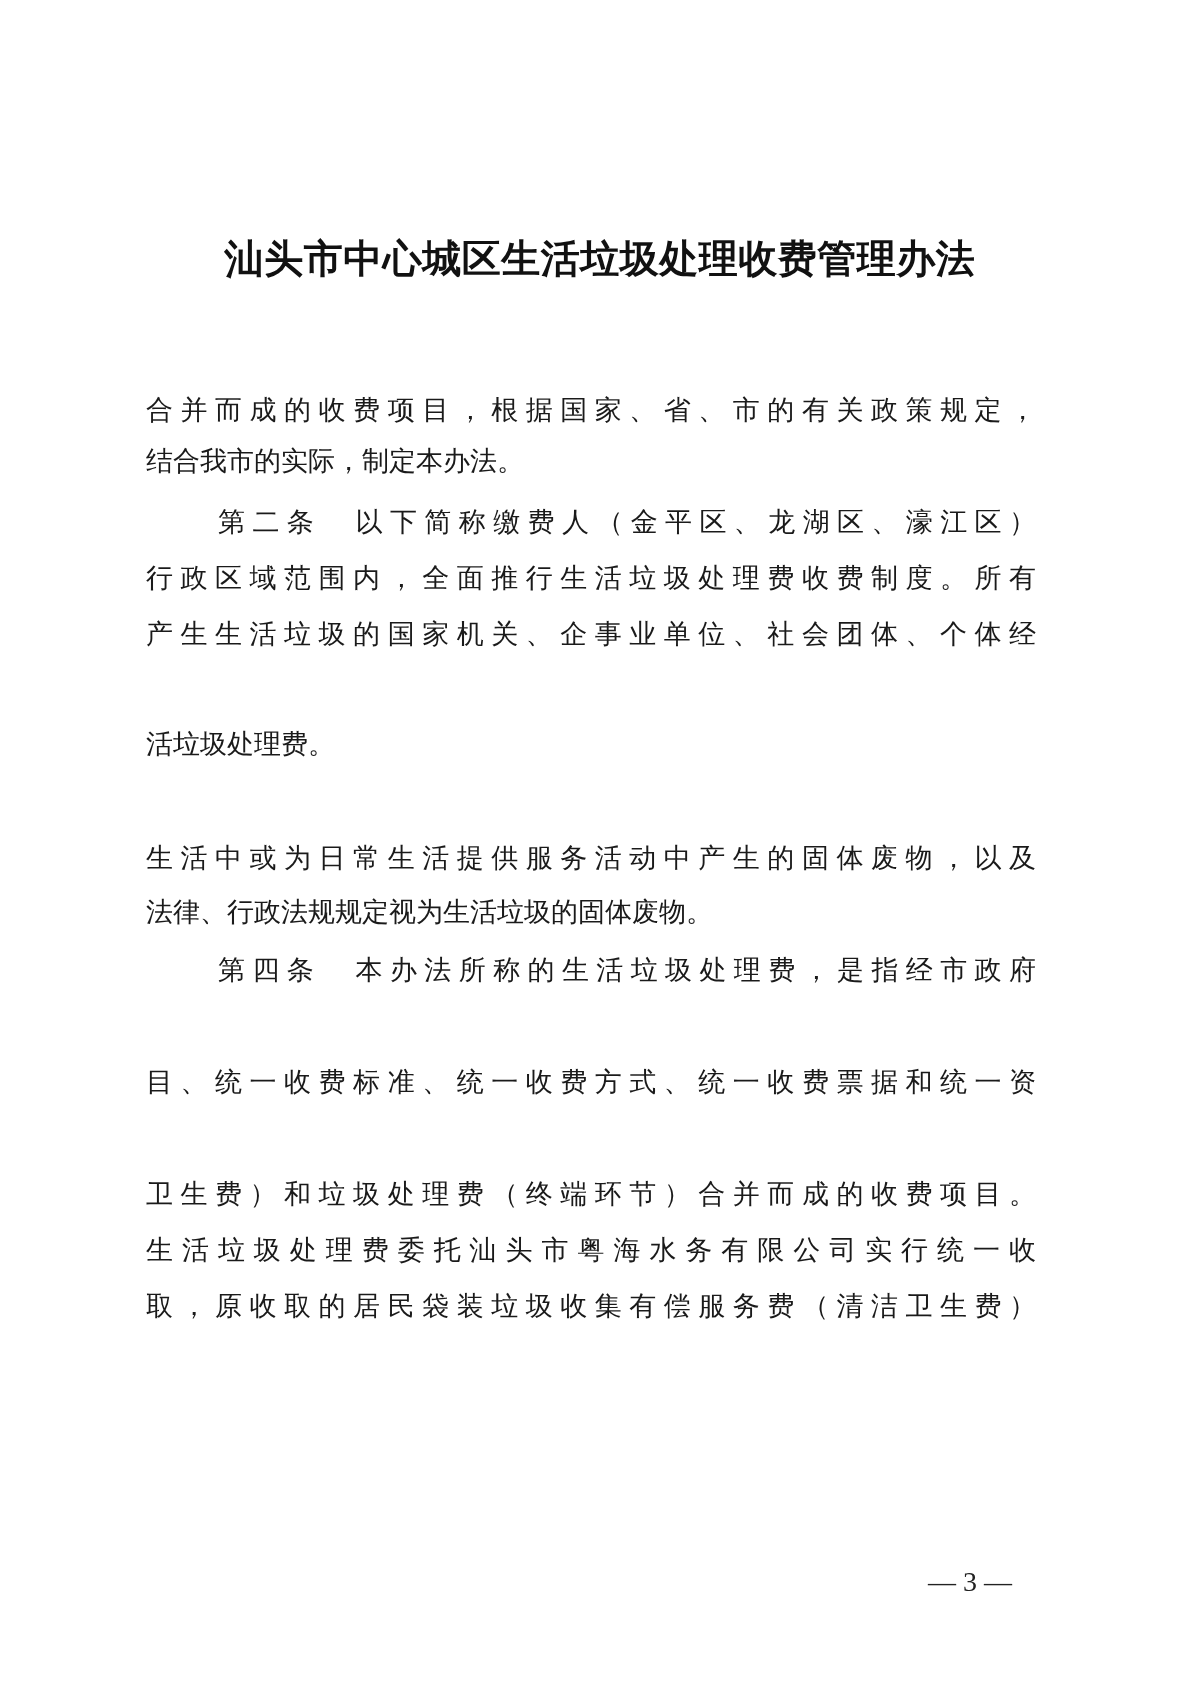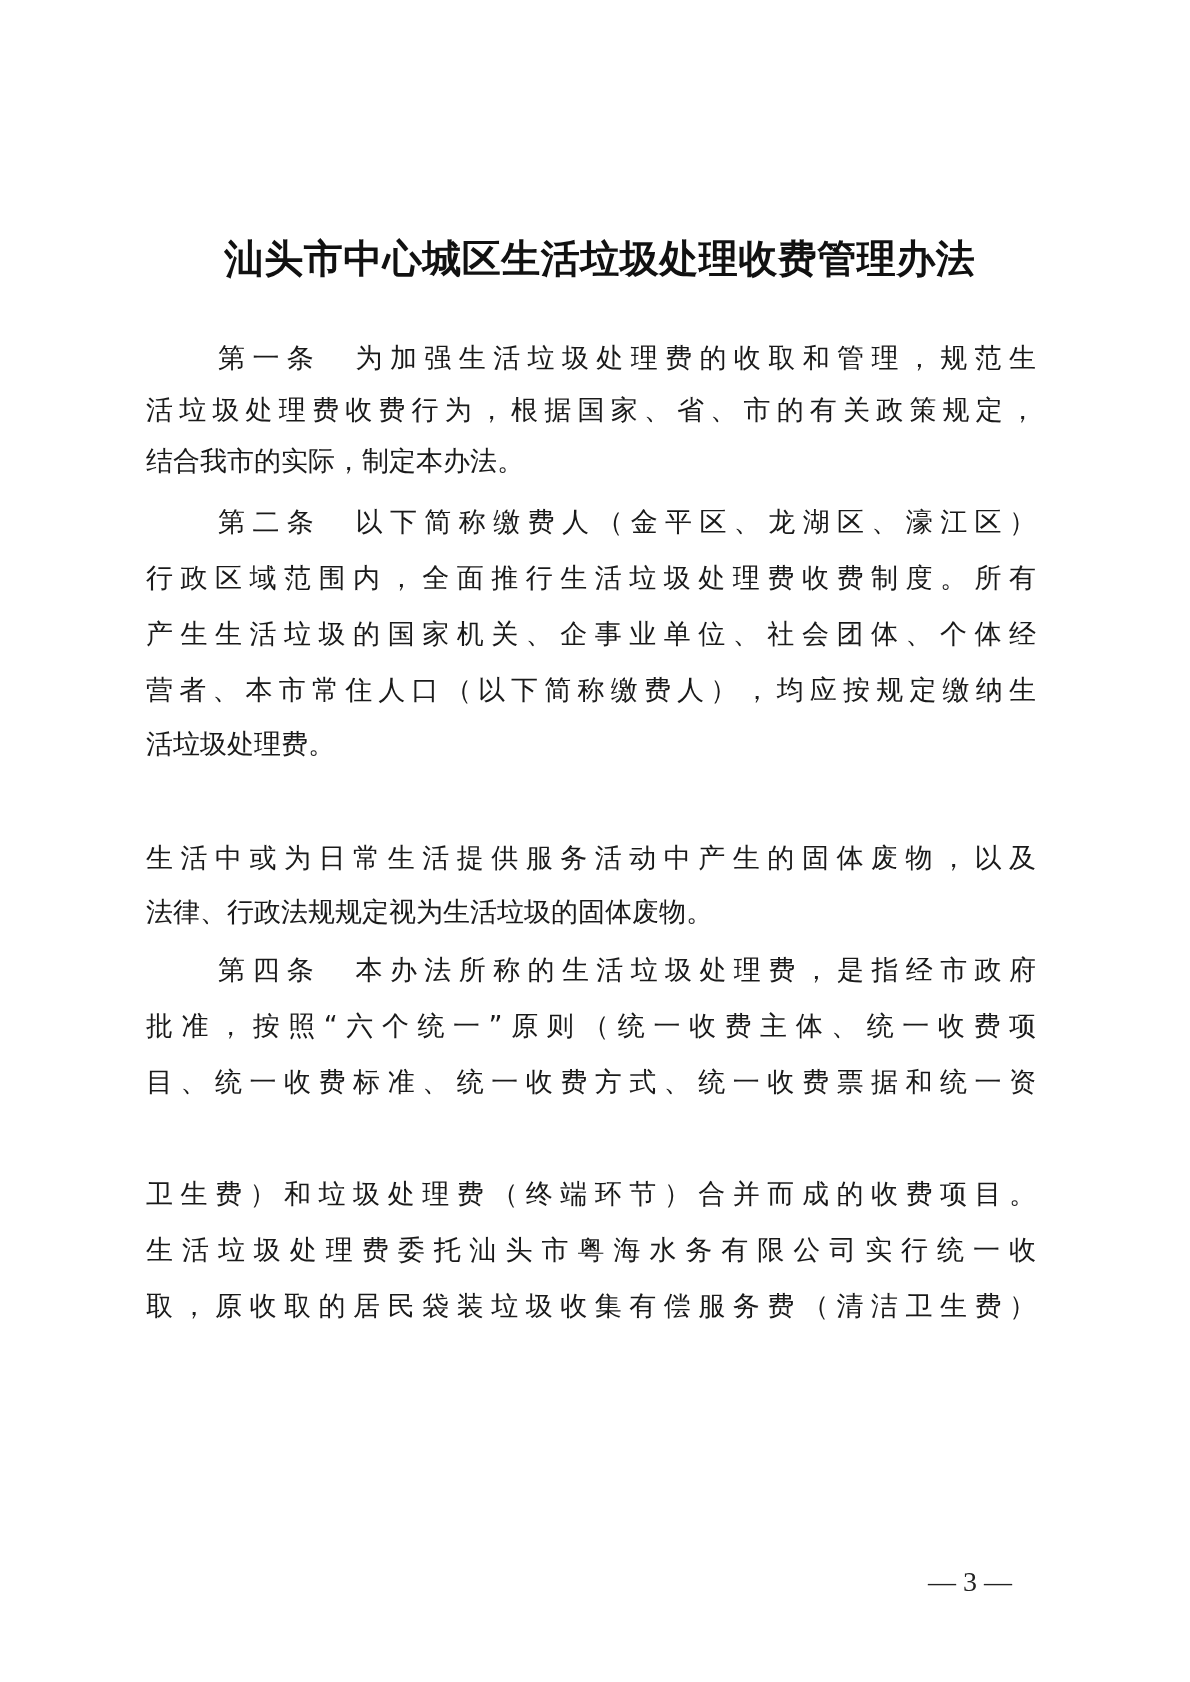--- a/index.html
+++ b/index.html
@@ -24,34 +24,31 @@
     font-family: "Liberation Serif", serif; font-size: 28px; color: #222;
     text-align: center; white-space: nowrap;
   }
 </style>
 </head>
 <body>
 
 <div class="page">
   <div class="title">汕头市中心城区生活垃圾处理收费管理办法</div>
 
-  <div class="line indent" style="top:338px;">第一条　为加强生活垃圾处理费的收取和管理，规范生</div>
-  <div class="line" style="top:390px;">活垃圾处理费收费行为，根据国家、省、市的有关政策规定，</div>
+  <div class="line" style="top:390px;">合并而成的收费项目，根据国家、省、市的有关政策规定，</div>
   <div class="line last" style="top:443px;">结合我市的实际，制定本办法。</div>
 
   <div class="line indent" style="top:502px;">第二条　以下简称缴费人（金平区、龙湖区、濠江区）</div>
   <div class="line" style="top:558px;">行政区域范围内，全面推行生活垃圾处理费收费制度。所有</div>
   <div class="line" style="top:614px;">产生生活垃圾的国家机关、企事业单位、社会团体、个体经</div>
-  <div class="line" style="top:670px;">营者、本市常住人口（以下简称缴费人），均应按规定缴纳生</div>
   <div class="line last" style="top:726px;">活垃圾处理费。</div>
 
   <div class="line" style="top:838px;">生活中或为日常生活提供服务活动中产生的固体废物，以及</div>
   <div class="line last" style="top:894px;">法律、行政法规规定视为生活垃圾的固体废物。</div>
 
   <div class="line indent" style="top:950px;">第四条　本办法所称的生活垃圾处理费，是指经市政府</div>
-  <div class="line" style="top:1006px;">批准，按照“六个统一”原则（统一收费主体、统一收费项</div>
   <div class="line" style="top:1062px;">目、统一收费标准、统一收费方式、统一收费票据和统一资</div>
   <div class="line" style="top:1174px;">卫生费）和垃圾处理费（终端环节）合并而成的收费项目。</div>
   <div class="line" style="top:1230px;">生活垃圾处理费委托汕头市粤海水务有限公司实行统一收</div>
   <div class="line" style="top:1286px;">取，原收取的居民袋装垃圾收集有偿服务费（清洁卫生费）</div>
 
   <div class="pagenum">— 3 —</div>
 </div>
 
 </body></html>

